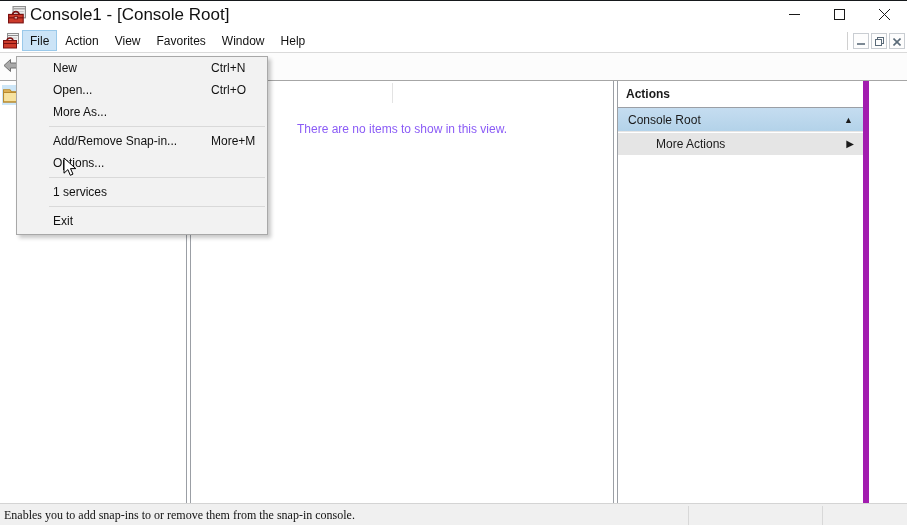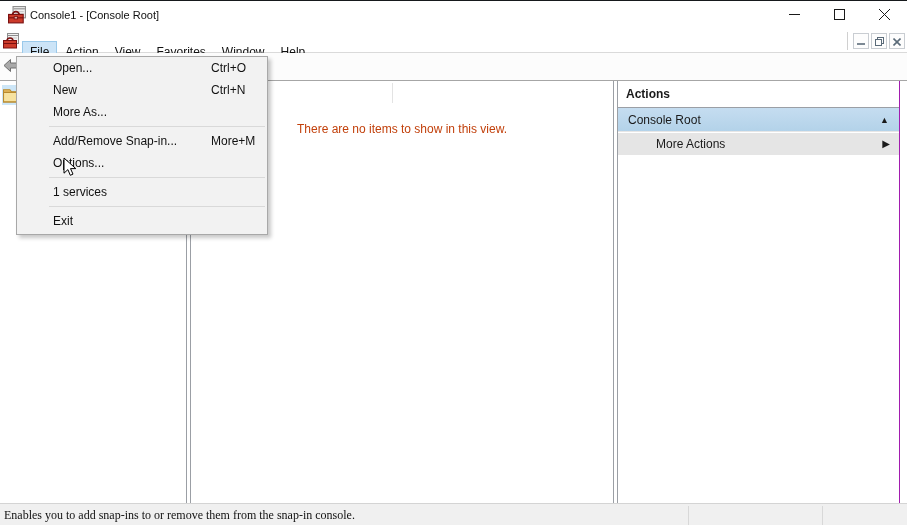--- a/index.html
+++ b/index.html
@@ -3,48 +3,48 @@
 <meta charset="utf-8">
 <style>
   * { margin:0; padding:0; box-sizing:border-box; }
   html,body { width:907px; height:525px; background:#fff; overflow:hidden; }
   body { font-family:"Liberation Sans", sans-serif; font-size:12px; color:#1a1a1a; }
   .window { position:relative; width:907px; height:525px; background:#fff; border-top:1px solid #16191c; }
 
   
   .titlebar { position:absolute; left:0; top:0; width:907px; height:28px; background:#fff; }
   .app-icon { position:absolute; left:8px; top:5px; width:18px; height:18px; }
-  .title-text { position:absolute; left:30px; top:0; height:28px; line-height:28px; font-size:11px; color:#111; white-space:nowrap; }
+  .title-text { position:absolute; left:30px; top:0; height:28px; line-height:28px; font-size:17px; color:#111; white-space:nowrap; }
   .caption-btn { position:absolute; top:0; width:45px; height:28px; display:flex; align-items:center; justify-content:center; background:transparent; border:none; }
   .btn-min { left:772px; } .btn-max { left:817px; } .btn-close { left:862px; }
 
   
   .menubar { position:absolute; left:0; top:28px; width:907px; height:24px; background:#fff; border-bottom:1px solid #dadada; }
   .menubar-icon { position:absolute; left:3px; top:4px; width:16px; height:16px; }
   .menu-items { position:absolute; left:22px; top:1px; height:22px; display:flex; }
-  .menu-item { height:21px; line-height:21px; padding:0 7px; margin-top:11px; border:1px solid transparent; white-space:nowrap; color:#111; }
+  .menu-item { height:21px; line-height:21px; padding:0 7px; margin-top:0; border:1px solid transparent; white-space:nowrap; color:#111; }
   .menu-item.active { background:#cce4f7; border-color:#9ac9ea; }
   .child-ctrls { position:absolute; right:2px; top:3px; height:18px; display:flex; align-items:center; }
   .child-sep { width:1px; height:18px; background:#d0d0d0; margin-right:3px; }
   .child-btn { width:16px; height:16px; border:1px solid #c9cdd2; background:#fdfdfd; margin-left:2px; display:flex; align-items:center; justify-content:center; padding:0; }
 
   
   .toolbar { position:absolute; left:0; top:52px; width:907px; height:28px; background:#fcfcfc; border-bottom:1px solid #a6a6a6; }
   .back-btn { position:absolute; left:2px; top:5px; width:18px; height:17px; background:transparent; border:none; padding:0; }
 
   
   .tree-panel { position:absolute; left:0; top:80px; width:187px; height:422px; background:#fff; border-right:1px solid #9b9fa5; }
   .tree-sel { position:absolute; left:2px; top:4px; width:14px; height:20px; background:#cde6f7; }
   .tree-folder { position:absolute; left:3px; top:6px; width:19px; height:16px; }
 
   .list-panel { position:absolute; left:190px; top:80px; width:424px; height:422px; background:#fff; border-left:1px solid #9b9fa5; border-right:1px solid #9b9fa5; }
   .col-divider { position:absolute; left:201px; top:2px; width:1px; height:20px; background:#e3e3e3; }
-  .empty-msg { position:absolute; left:0; top:41px; width:100%; text-align:center; color:#c2410c; }
-
-  .actions-panel { position:absolute; left:617px; top:80px; width:283px; height:422px; background:#fff; border-left:1px solid #9b9fa5; border-right:1px solid #a21caf; }
+  .empty-msg { position:absolute; left:0; top:41px; width:100%; text-align:center; color:#8b5cf6; }
+
+  .actions-panel { position:absolute; left:617px; top:80px; width:252px; height:422px; background:#fff; border-left:1px solid #9b9fa5; border-right:6px solid #a21caf; }
   .actions-header { position:absolute; left:0; top:0; width:100%; height:27px; line-height:27px; padding-left:8px; font-weight:bold; border-bottom:1px solid #9b9fa5; background:#fff; }
   .actions-group { position:absolute; left:0; top:27px; width:100%; height:24px; line-height:24px; padding-left:10px; background:linear-gradient(#c5ddf0,#b3d2e9); border-bottom:1px solid #e6e6e6; }
   .group-arrow { position:absolute; right:10px; top:0; font-size:9px; line-height:24px; color:#1a1a1a; }
   .more-actions { position:absolute; left:0; top:52px; width:100%; height:22px; line-height:22px; padding-left:38px; background:#e5e5e5; }
   .more-arrow { position:absolute; right:9px; top:0; font-size:10px; line-height:22px; color:#1a1a1a; }
   .panels-topline { position:absolute; left:0; top:79px; width:907px; height:1px; background:#a6a6a6; }
 
   
   .statusbar { position:absolute; left:0; top:502px; width:907px; height:23px; background:#f0f0f0; border-top:1px solid #d4d4d4; }
   .status-text { position:absolute; left:4px; top:0; height:22px; line-height:22px; white-space:nowrap; color:#111;font-family:Liberation Serif, serif; }
@@ -176,26 +176,26 @@
   </div>
 
   <div class="statusbar">
     <span class="status-text">Enables you to add snap-ins to or remove them from the snap-in console.</span>
     <span class="status-div1"></span>
     <span class="status-div2"></span>
   </div>
 
   <div class="file-menu">
     <div class="mi">
+      <span>New</span>
+      <span class="mi-shortcut">Ctrl+N</span>
+    </div>
+    <div class="mi">
       <span>Open...</span>
       <span class="mi-shortcut">Ctrl+O</span>
-    </div>
-    <div class="mi">
-      <span>New</span>
-      <span class="mi-shortcut">Ctrl+N</span>
     </div>
     <div class="mi">
       <span>More As...</span>
     </div>
     <div class="menu-sep"></div>
     <div class="mi">
       <span>Add/Remove Snap-in...</span>
       <span class="mi-shortcut">More+M</span>
     </div>
     <div class="mi">

